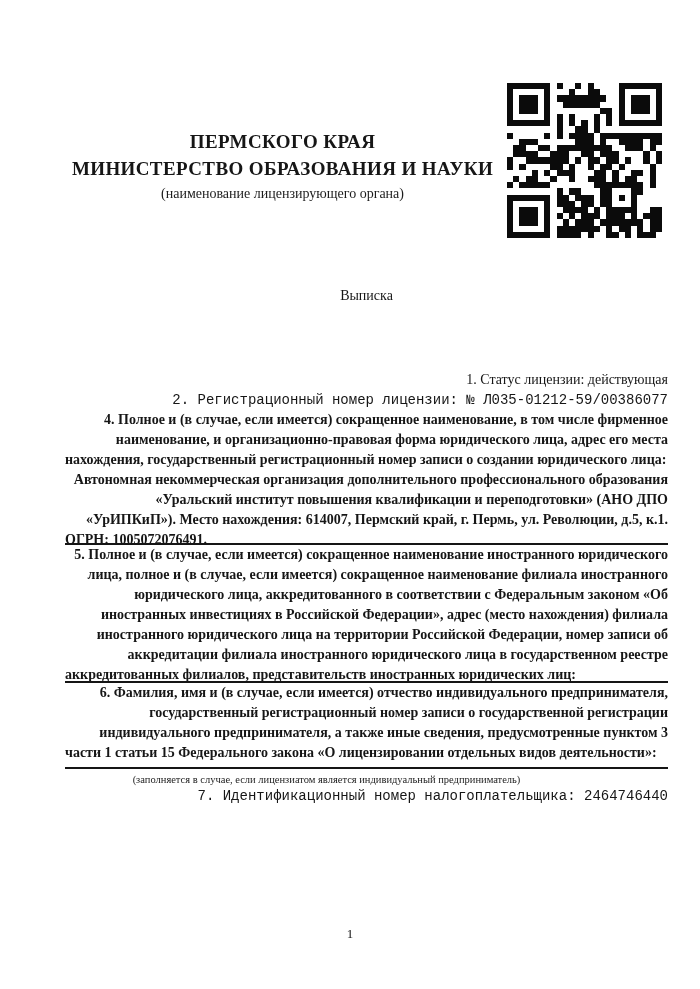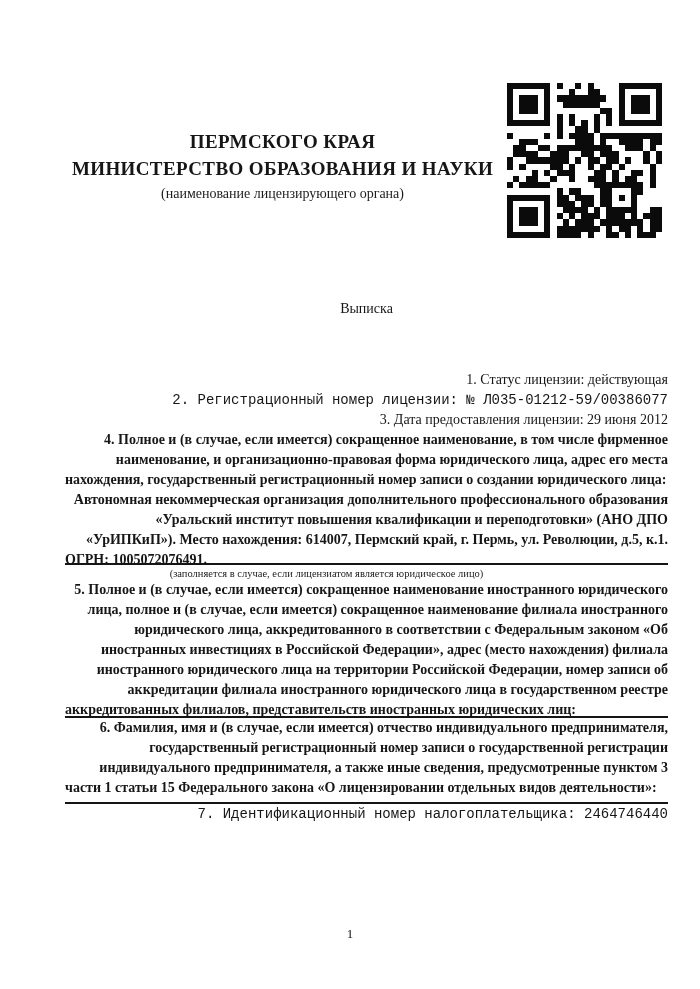--- a/index.html
+++ b/index.html
@@ -40,21 +40,21 @@
     position: absolute;
     left: 507px;
     top: 83px;
     width: 155px;
     height: 155px;
   }
   .qr svg { display: block; width: 155px; height: 155px; }
   .doc-title {
     position: absolute;
     left: 65px;
-    top: 299px;
+    top: 286px;
     width: 603px;
     text-align: center;
     font-size: 14px;
     line-height: 19px;
   }
   .content {
     position: absolute;
     left: 65px;
     top: 370px;
     width: 603px;
@@ -460,32 +460,31 @@
   <div class="doc-title">
     <div>Выписка</div>
   </div>
 
   <div class="content">
 
     <p>1. Статус лицензии: действующая</p>
 
     <p class="mt17">2. Регистрационный номер лицензии: № Л035-01212-59/00386077</p>
 
-    <p class="mt13">3. Дата предоставления лицензии: 29 июня 2012</p>
 
     <p class="just mt12">4. Полное и (в случае, если имеется) сокращенное наименование, в том числе фирменное наименование, и организационно-правовая форма юридического лица, адрес его места нахождения, государственный регистрационный номер записи о создании юридического лица:</p>
     <p class="just">Автономная некоммерческая организация дополнительного профессионального образования «Уральский институт повышения квалификации и переподготовки» (АНО ДПО «УрИПКиП»). Место нахождения: 614007, Пермский край, г. Пермь, ул. Революции, д.5, к.1. ОГРН: 1005072076491.</p>
     <div class="rule rule-tight"></div>
-    <div class="caption mt2">(заполняется в случае, если лицензиатом является юридическое лицо)</div>
 
     <p class="just mt10">5. Полное и (в случае, если имеется) сокращенное наименование иностранного юридического лица, полное и (в случае, если имеется) сокращенное наименование филиала иностранного юридического лица, аккредитованного в соответствии с Федеральным законом «Об иностранных инвестициях в Российской Федерации», адрес (место нахождения) филиала иностранного юридического лица на территории Российской Федерации, номер записи об аккредитации филиала иностранного юридического лица в государственном реестре аккредитованных филиалов, представительств иностранных юридических лиц:</p>
     <div class="rule rule-gap4"></div>
 
     <p class="just mt15">6. Фамилия, имя и (в случае, если имеется) отчество индивидуального предпринимателя, государственный регистрационный номер записи о государственной регистрации индивидуального предпринимателя, а также иные сведения, предусмотренные пунктом 3 части 1 статьи 15 Федерального закона «О лицензировании отдельных видов деятельности»:</p>
     <div class="rule mt4"></div>
+    <div class="caption mt4">(заполняется в случае, если лицензиатом является индивидуальный предприниматель)</div>
 
     <p class="mt17">7. Идентификационный номер налогоплательщика: 2464746440</p>
 
   </div>
 
   <div class="page-number">1</div>
 
 </div>
 
 </body></html>

